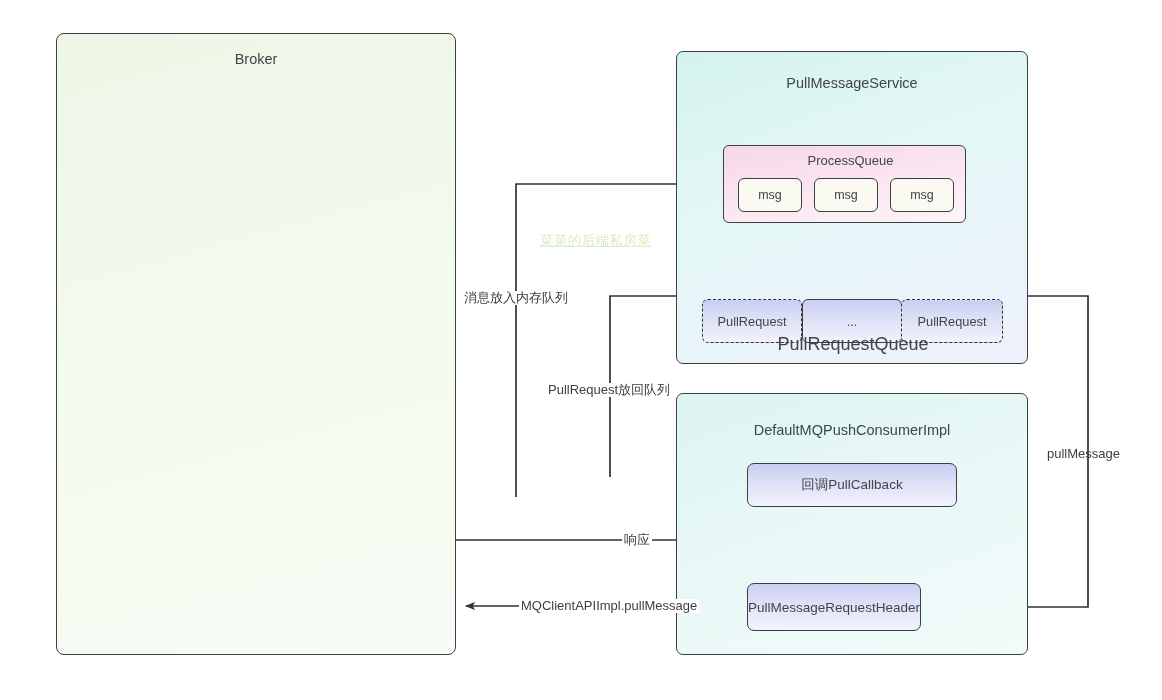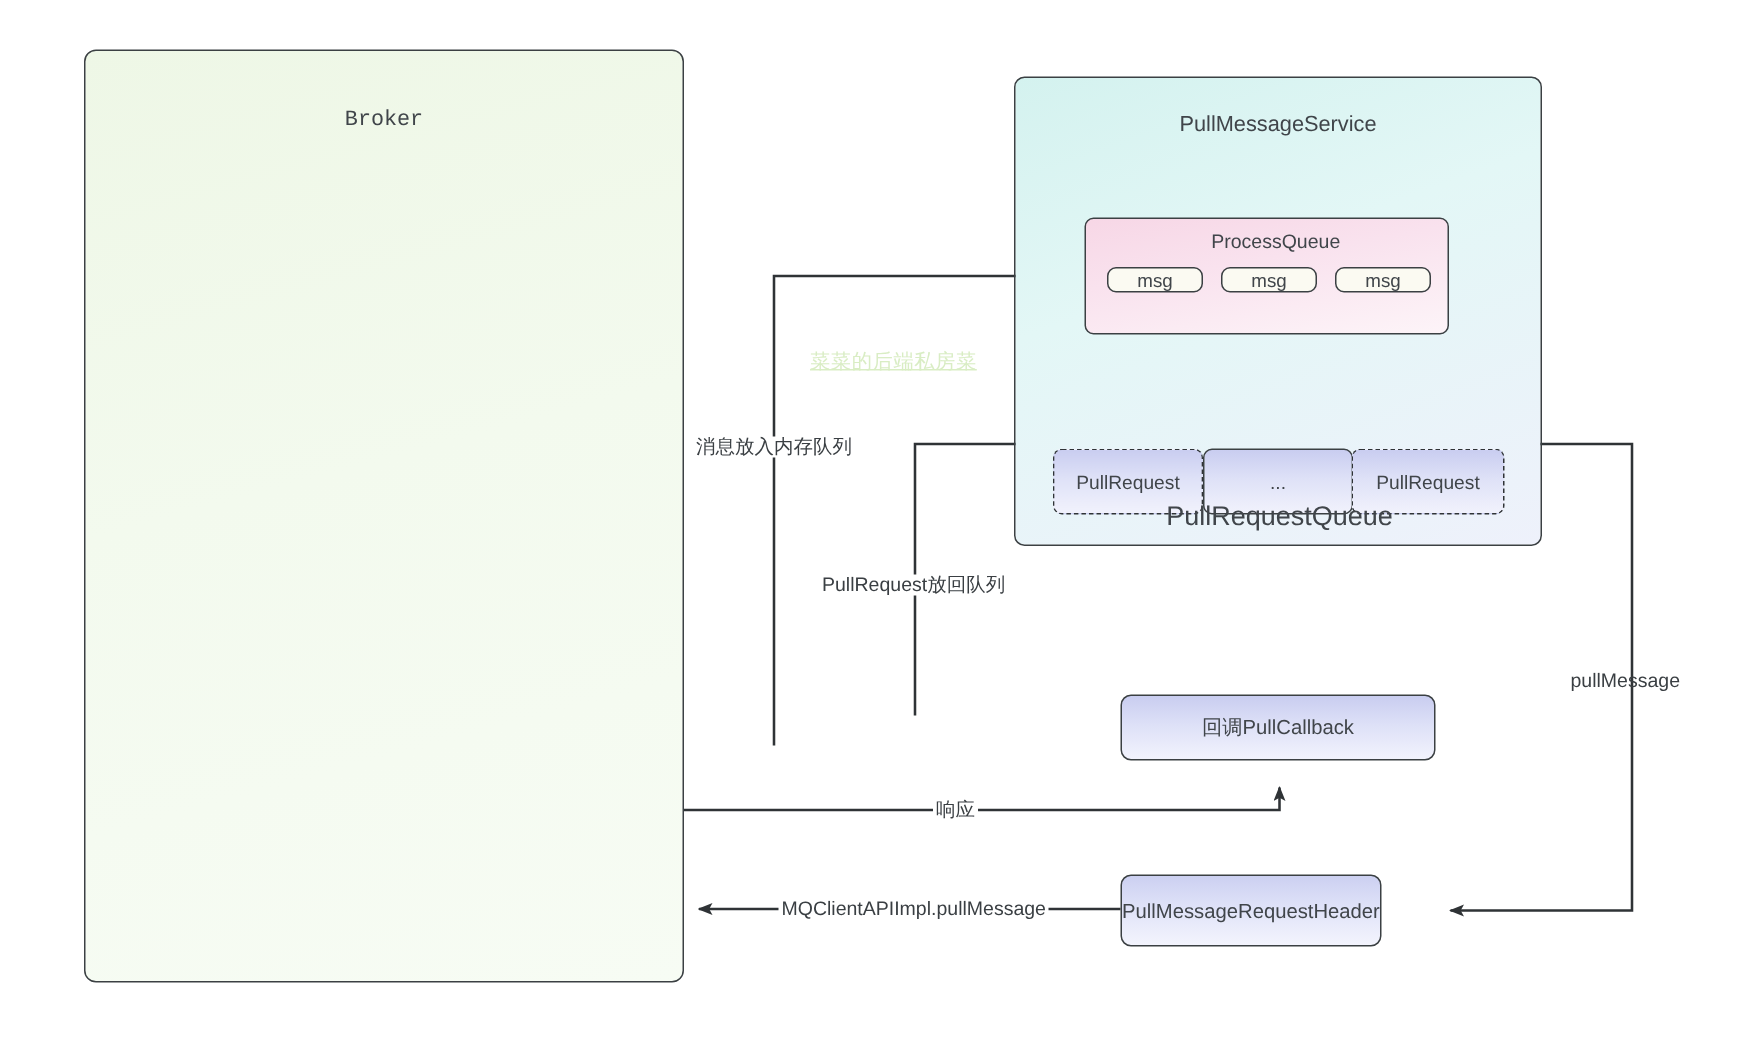--- a/index.html
+++ b/index.html
@@ -47,24 +47,23 @@
     border-radius: 7px;
   }
   
   #broker {
     left: 56px; top: 33px;
     width: 400px; height: 622px;
     background: linear-gradient(165deg, #eef7e6 0%, #f3faee 45%, #f7fcf4 100%);
     border-radius: 8px;
   }
   #broker .title {
-    margin-top: 38px;
+    margin-top: 17px;
     font-size: 14.5px;
     color: #40454a;
-    font-family: Liberation Mono, monospace;
   }
   
   #pull-message-service {
     left: 676px; top: 51px;
     width: 352px; height: 313px;
     background: linear-gradient(160deg, #d4f2ef 0%, #e3f7f6 40%, #eef1fb 100%);
   }
   #pull-message-service .title {
     margin-top: 23px;
     font-size: 14.5px;
@@ -80,21 +79,21 @@
   #process-queue .title {
     margin-top: 7px;
     font-size: 13px;
     color: #40454a;
     margin-left: 12px;
   }
   .msg-box {
     position: absolute;
     top: 32px;
     width: 64px;
-    height: 17px;
+    height: 34px;
     box-sizing: border-box;
     display: flex;
     align-items: center;
     justify-content: center;
     background: #fbfaf2;
     border: 1.6px solid #3b4043;
     border-radius: 6px;
     font-size: 12.5px;
     color: #40454a;
   }
@@ -241,20 +240,23 @@
     <div class="msg-box" id="msg-1">msg</div>
     <div class="msg-box" id="msg-2">msg</div>
     <div class="msg-box" id="msg-3">msg</div>
   </div>
 
   <div class="pr-box" id="pull-request-left">PullRequest</div>
   <div class="pr-box" id="pull-request-mid">...</div>
   <div class="pr-box" id="pull-request-right">PullRequest</div>
   <div id="pull-request-queue-label">PullRequestQueue</div>
 
+  <div class="node" id="consumer-impl">
+    <span class="title">DefaultMQPushConsumerImpl</span>
+  </div>
 
   <div class="node-inner" id="pull-callback">回调PullCallback</div>
 
   <div class="node-inner" id="request-header">PullMessageRequestHeader</div>
 
   <div class="edge-label" id="label-msg-to-queue">消息放入内存队列</div>
   <div class="edge-label" id="label-pullrequest-back">PullRequest放回队列</div>
   <div class="edge-label" id="label-response">响应</div>
   <div class="edge-label" id="label-mqclient-api">MQClientAPIImpl.pullMessage</div>
   <div class="edge-label" id="label-pullmessage">pullMessage</div>

